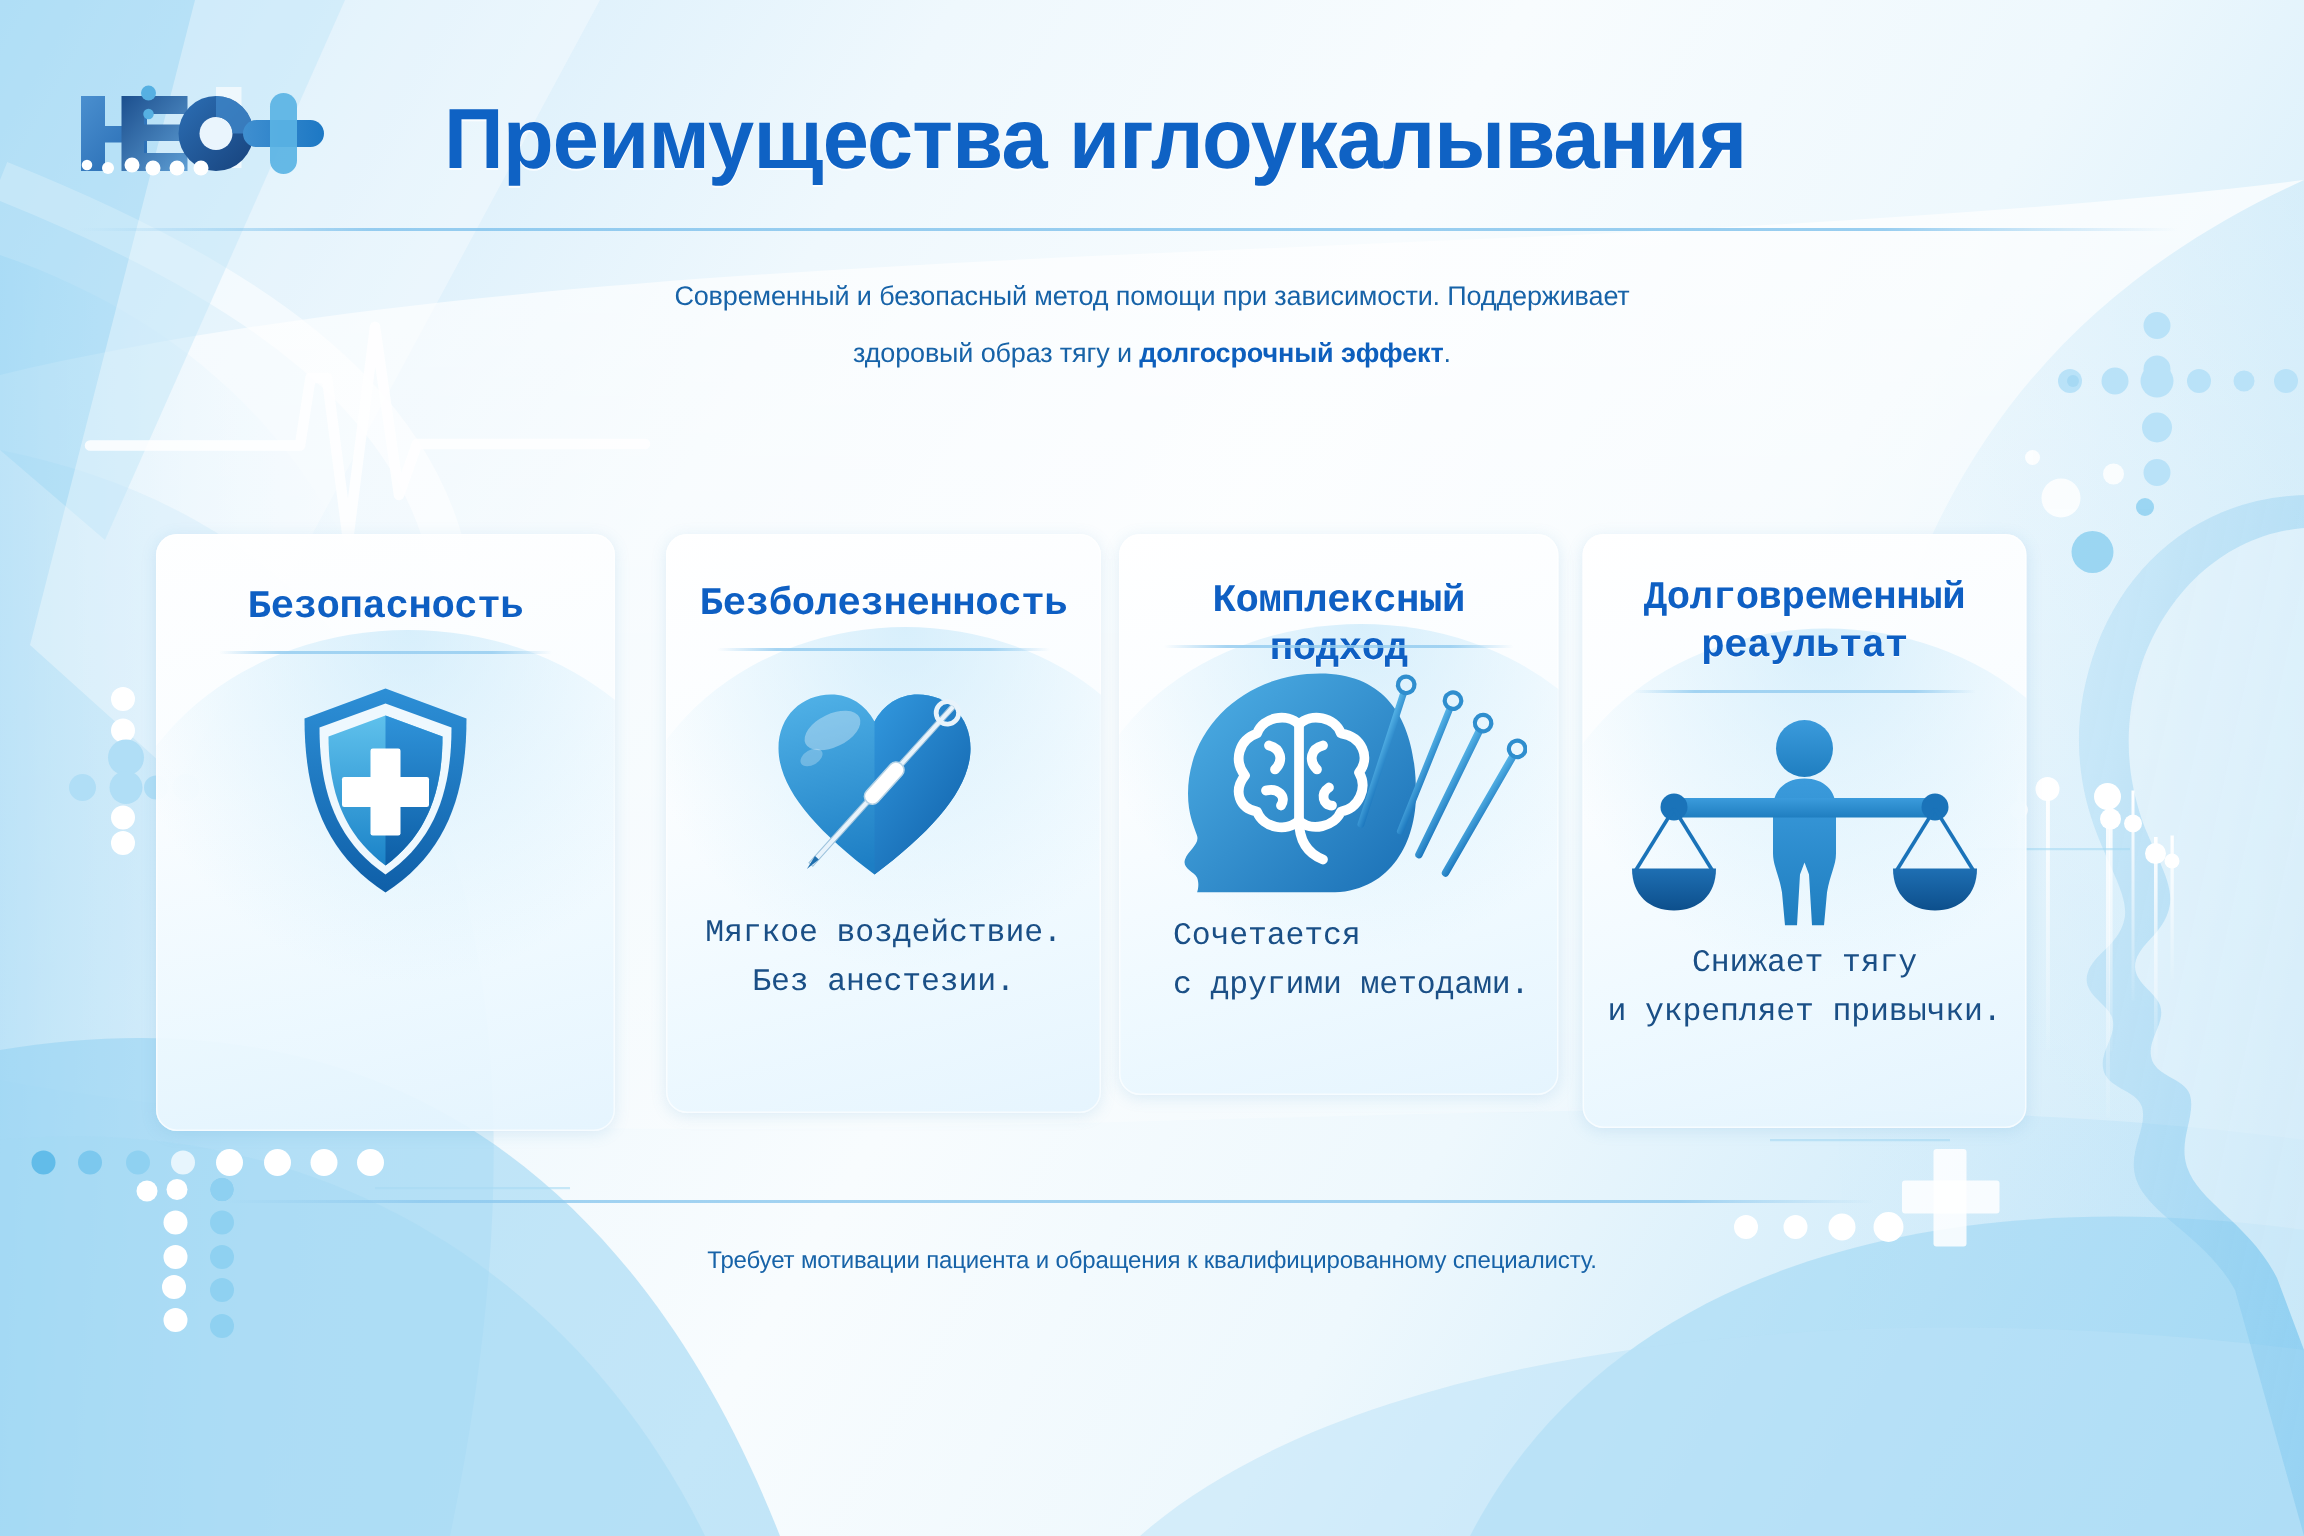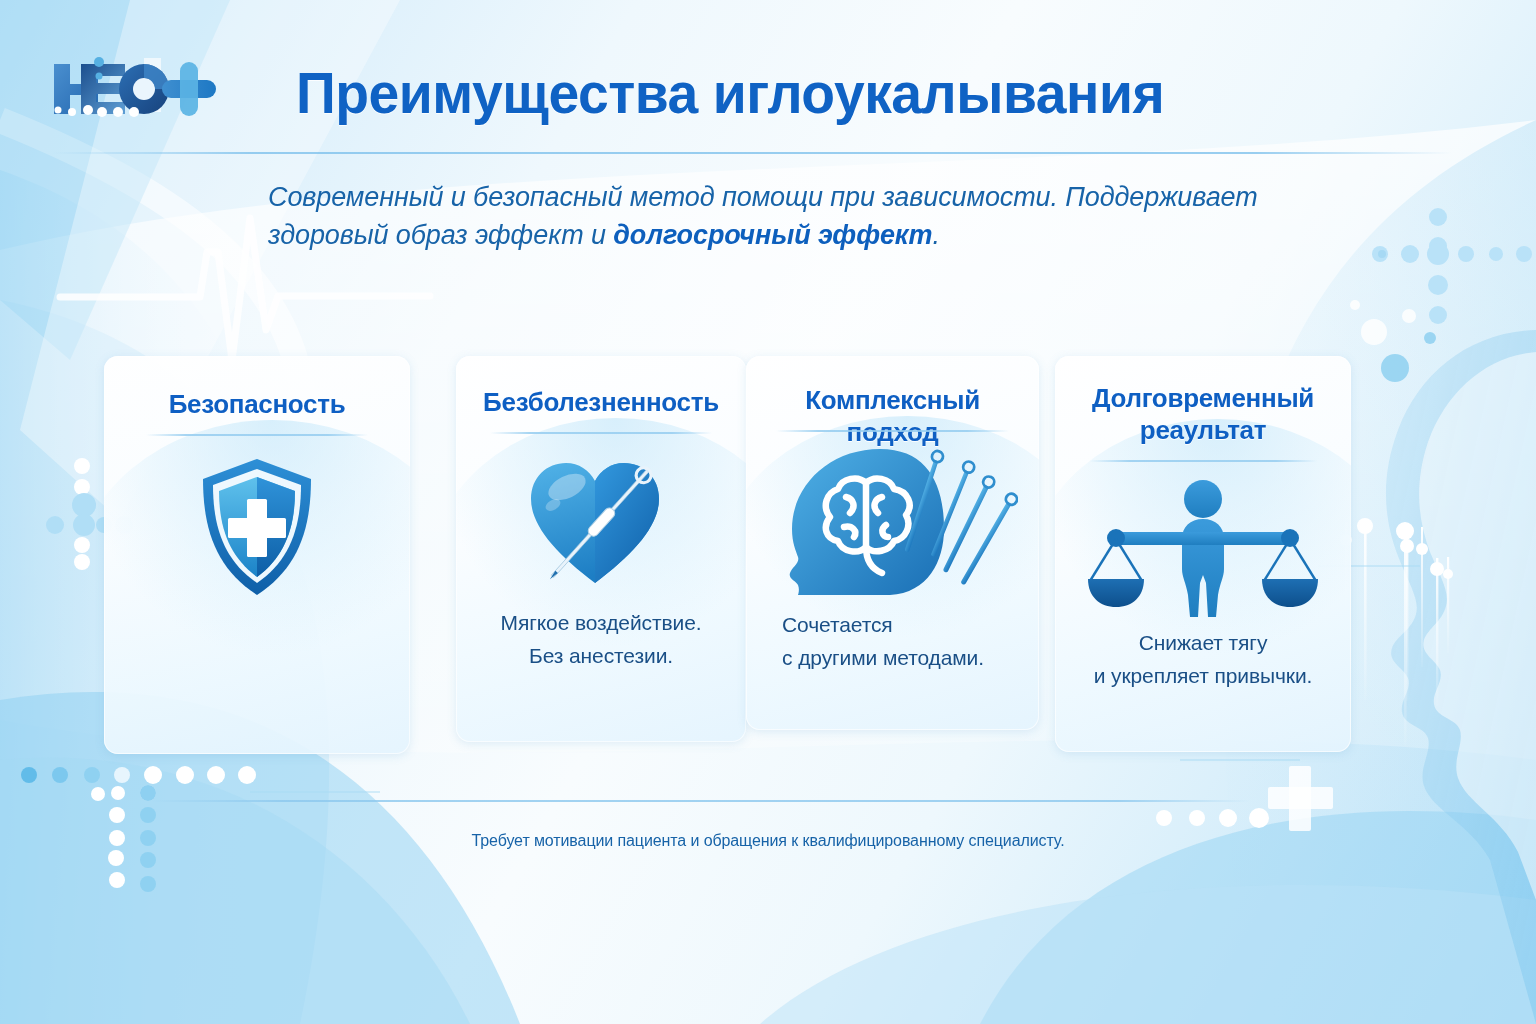--- a/index.html
+++ b/index.html
@@ -77,36 +77,36 @@
       rgba(120,190,235,.75) 86%,
       rgba(120,190,235,0) 100%);
   }
 
   
   .subtitle {
     position: absolute;
     left: 268px;
     top: 178px;
     width: 1000px;
-    text-align: left;
-    font-size: 27px;
+    text-align: center;
+    font-size: 18px;
     line-height: 38px;
     color: #1763a8;
     letter-spacing: -0.1px;
-    font-style: italic;
   }
   .subtitle b { color: #0d5fbd; font-weight: bold; }
 
   
   .cards {
     position: absolute;
     left: 0;
     top: 356px;
     width: 1536px;
     height: 410px;
+    font-family: Liberation Mono, monospace;
   }
 
   .card {
     position: absolute;
     top: 0;
     border-radius: 14px;
     background: linear-gradient(165deg,
         rgba(255,255,255,.97) 0%,
         rgba(250,253,255,.96) 40%,
         rgba(238,249,255,.94) 72%,
@@ -167,21 +167,21 @@
     right: 10px;
     text-align: center;
     font-size: 21px;
     line-height: 33px;
     color: #1a4f86;
     letter-spacing: -0.1px;
   }
 
   
   #card-0 { left: 104px;  width: 306px; height: 398px; }
-  #card-1 { left: 456px;  width: 290px; height: 386px; padding-left: 20px; }
+  #card-1 { left: 444px;  width: 290px; height: 386px; padding-left: 20px; }
   #card-2 { left: 746px;  width: 293px; height: 374px; }
   #card-3 { left: 1055px; width: 296px; height: 396px; }
 
   #card-0 .card-title { top: 32px; }
   #card-1 .card-title { top: 30px; }
   #card-2 .card-title { top: 28px; }
   #card-3 .card-title { top: 26px; }
 
   #card-0 .card-rule { top: 78px; left: 42px; right: 42px; }
   #card-1 .card-rule { top: 76px; left: 34px; right: 34px; }
@@ -463,21 +463,21 @@
         <circle cx="47" cy="24" r="3.5"></circle>
       </g>
     </svg>
 
     <div class="page-title">Преимущества иглоукалывания</div>
   </div>
   <div class="header-rule"></div>
 
   <div class="subtitle">
     <span>Современный и безопасный метод помощи при зависимости. Поддерживает</span><br>
-    <span>здоровый образ эффект и </span><b>долгосрочный эффект</b><span>.</span>
+    <span>здоровый образ тягу и </span><b>долгосрочный эффект</b><span>.</span>
   </div>
 
   <div class="cards">
 
     <div class="card" id="card-0">
       <div class="card-swoosh"></div>
       <div class="card-title">Безопасность</div>
       <div class="card-rule"></div>
       <div class="card-icon">
         <svg width="128" height="150" viewBox="0 0 128 150">

